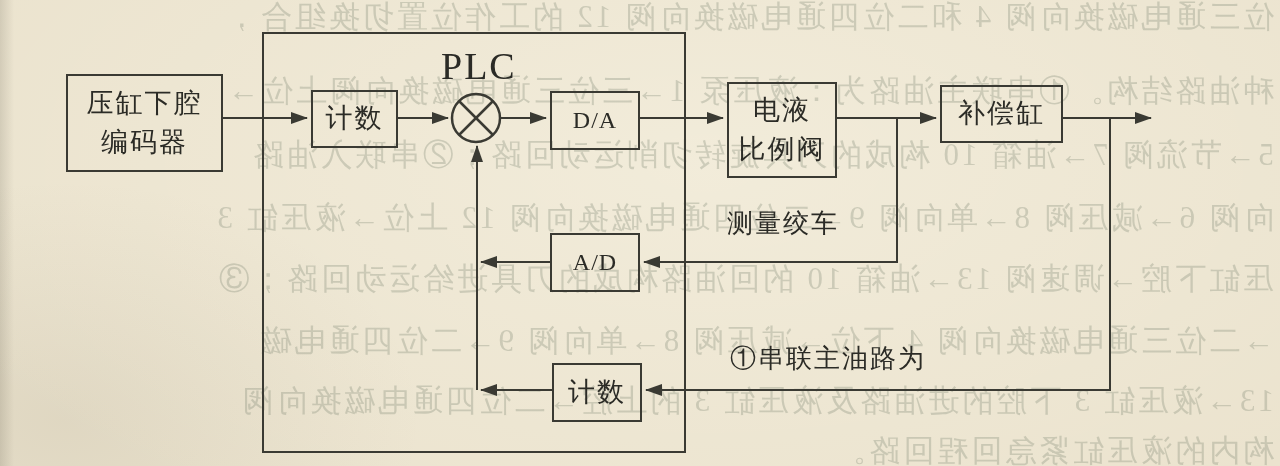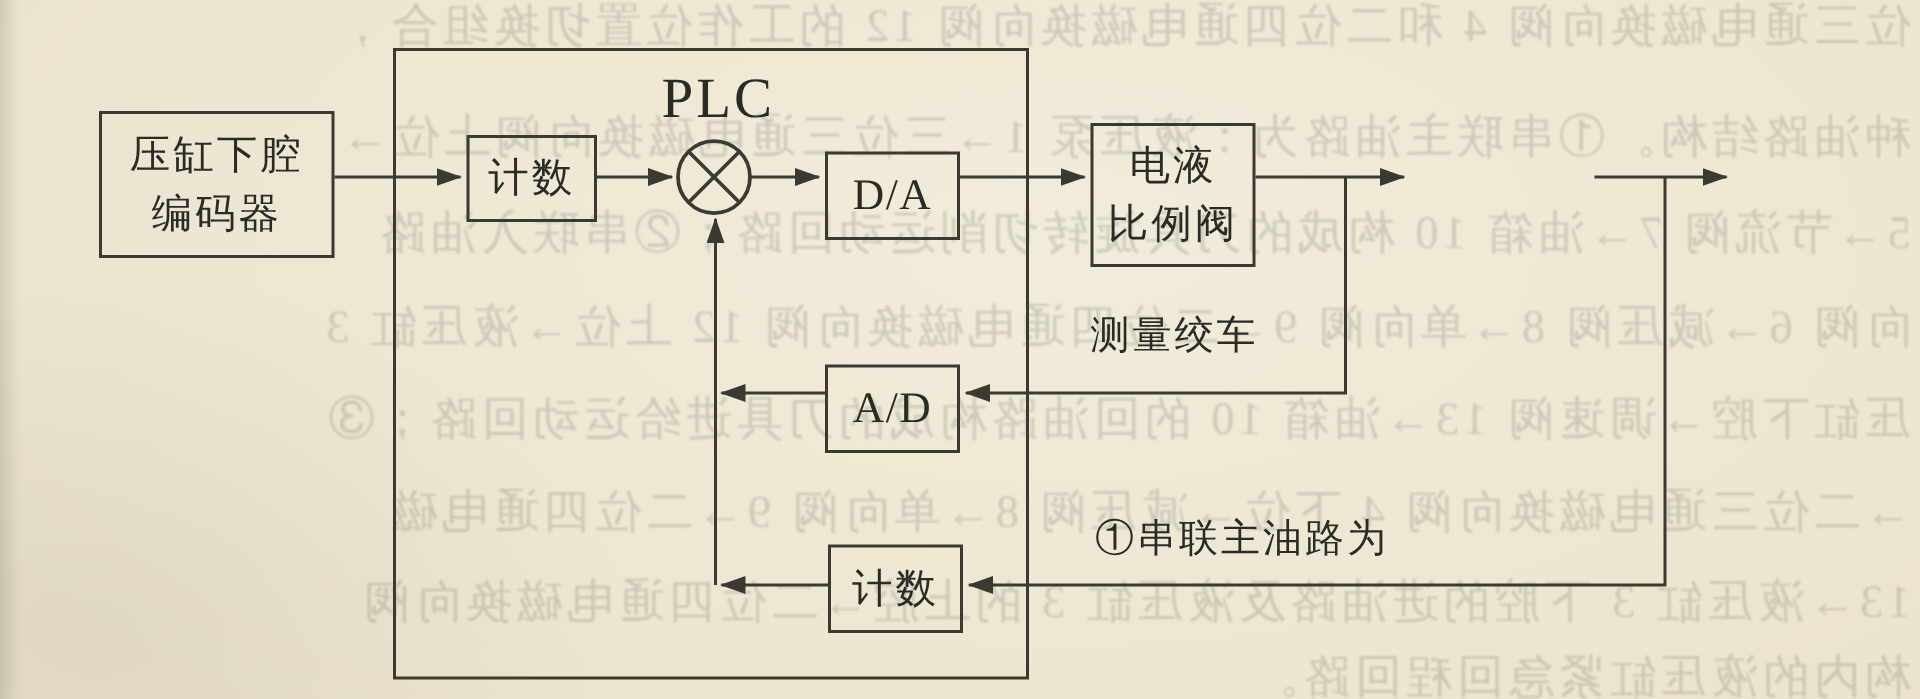--- a/index.html
+++ b/index.html
@@ -42,21 +42,21 @@
   .diagram-svg{position:absolute;inset:0;z-index:2;}
   .node{
     position:absolute;z-index:3;
     border:2px solid var(--line);
     background:transparent;
     display:flex;align-items:center;justify-content:center;
     text-align:center;color:var(--ink);
     font-size:27px;line-height:1.45;letter-spacing:2px;
     white-space:pre-line;
   }
-  .node.latin{font-size:29px;letter-spacing:1px;margin-top:10px;}
+  .node.latin{font-size:24px;letter-spacing:1px;}
   .floating-label{
     position:absolute;z-index:3;color:var(--ink);
     font-size:26px;letter-spacing:2px;white-space:nowrap;
   }
   .plc-label{
     position:absolute;z-index:3;color:var(--ink);
     font-size:38px;letter-spacing:2px;
   }
 </style>
 </head>
@@ -113,20 +113,21 @@
   <div class="node" style="left:66px;top:74px;width:153px;height:94px">压缸下腔
 编码器</div>
 
   <div class="node" style="left:311px;top:90px;width:83px;height:54px">计数</div>
 
   <div class="node latin" style="left:550px;top:91px;width:86px;height:55px">D/A</div>
 
   <div class="node" style="left:727px;top:82px;width:106px;height:92px">电液
 比例阀</div>
 
+  <div class="node" style="left:940px;top:85px;width:119px;height:54px">补偿缸</div>
 
 
   <div class="node latin" style="left:550px;top:233px;width:86px;height:55px">A/D</div>
 
   <div class="node" style="left:552px;top:363px;width:86px;height:55px">计数</div>
 
   <div class="floating-label" style="left:727px;top:206px">测量绞车</div>
 
   <div class="floating-label" style="left:730px;top:341px">①串联主油路为</div>
 

